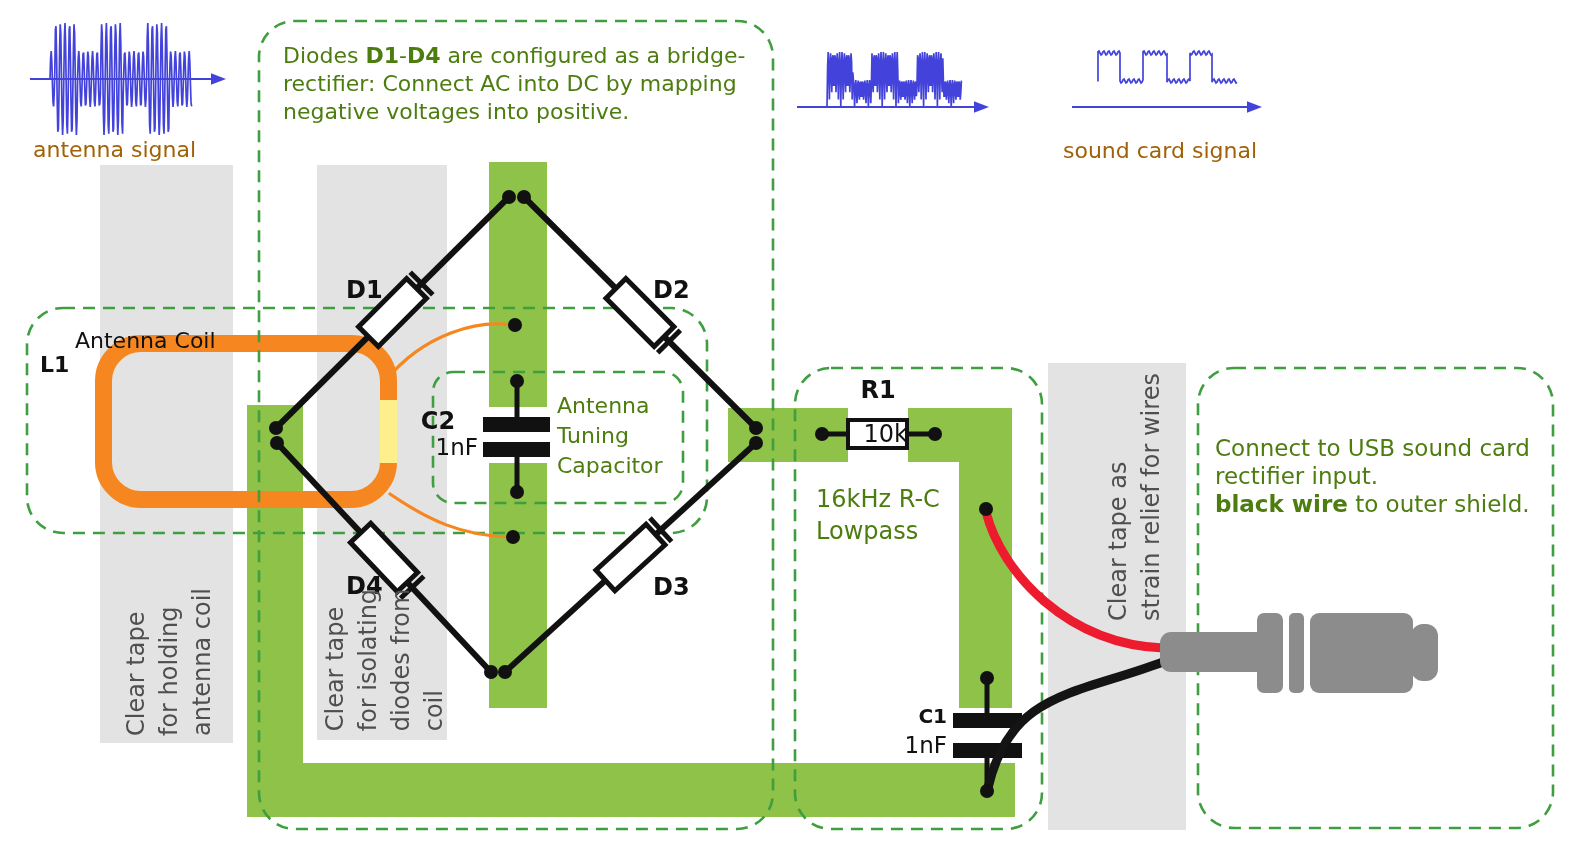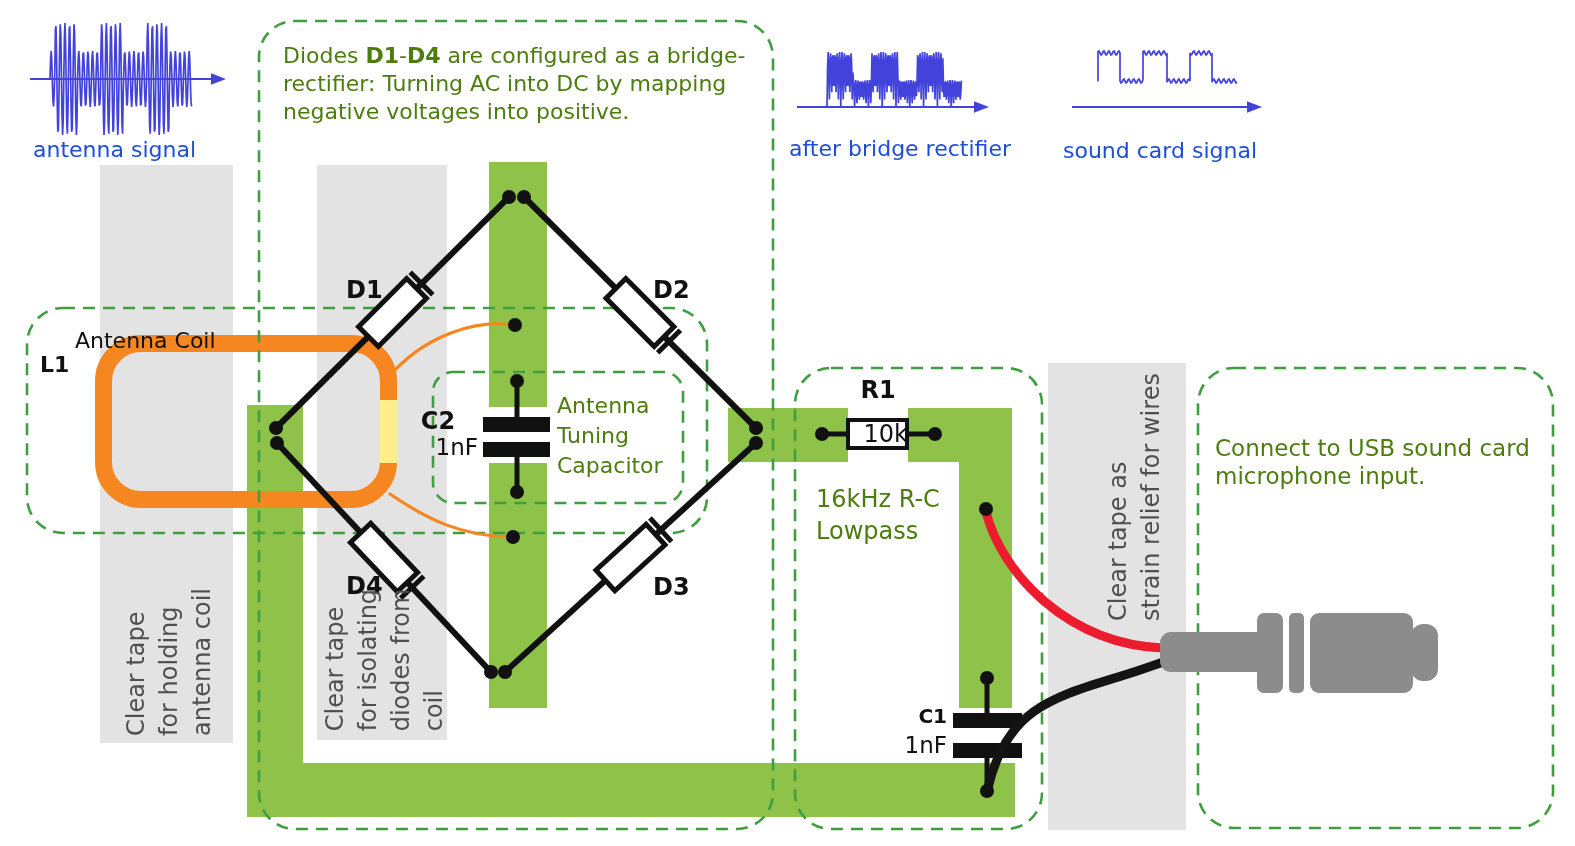--- a/index.html
+++ b/index.html
@@ -3,21 +3,21 @@
 <meta charset="utf-8">
 <style>
   html,body{margin:0;padding:0;background:#fff}
   #stage{position:relative;width:1575px;height:846px;background:#fff;
          font-family:"DejaVu Sans",sans-serif;overflow:hidden}
   .abs{position:absolute}
   .tape{background:#e3e3e3}
   .trace{background:#8fc248}
   .txt{position:absolute;white-space:nowrap}
   .green{color:#4d7c0f}
-  .blue{color:#1d4ed8}
+  .blue{color:#a16207}
   .blk{color:#111}
   .b{font-weight:bold}
   .note{font-size:22px;line-height:28px}
   .complabel{font-size:24px;font-weight:bold;color:#111}
   .tapelabel{color:#4f4f4f;font-size:24px;line-height:33px;white-space:nowrap}
   .rot{transform:translate(-50%,-50%) rotate(-90deg)}
   svg.overlay{position:absolute;left:0;top:0}
 </style>
 </head>
 <body>
@@ -139,28 +139,27 @@
         <circle cx="517" cy="492" r="7"></circle>
       <circle cx="822" cy="434" r="7"></circle>
         <circle cx="935" cy="434" r="7"></circle>
       <circle cx="986" cy="509" r="7"></circle>
       <circle cx="987" cy="678" r="7"></circle>
         <circle cx="987" cy="791" r="7"></circle>
     </g>
   </svg>
 
   <div class="txt blue" style="left:33px;top:137px;font-size:22px">antenna signal</div>
-  <div class="txt blue" style="left:789px;top:136px;font-size:22px">after bridge rectifier</div>
   <div class="txt blue" style="left:1063px;top:136px;font-size:22px;line-height:29px">
     <div>sound card signal</div>
   </div>
 
   <div class="txt green note" style="left:283px;top:42px">
     <div><span>Diodes </span><span class="b">D1</span><span>-</span><span class="b">D4</span><span> are configured as a bridge-</span></div>
-    <div>rectifier: Turning AC into DC by mapping</div>
+    <div>rectifier: Connect AC into DC by mapping</div>
     <div>negative voltages into positive.</div>
   </div>
 
   <div class="txt blk" style="left:75px;top:328px;font-size:22px">Antenna Coil</div>
   <div class="txt blk b" style="left:40px;top:352px;font-size:22px">L1</div>
 
 
   <div class="txt blk b" style="left:398px;top:407px;width:80px;text-align:center;font-size:24px">C2</div>
   <div class="txt blk" style="left:398px;top:434px;width:80px;text-align:right;font-size:23px">1nF</div>
 
@@ -181,21 +180,22 @@
   <div class="txt green" style="left:816px;top:483px;font-size:24px;line-height:32px">
     <div>16kHz R-C</div>
     <div>Lowpass</div>
   </div>
 
   <div class="txt blk b" style="left:867px;top:704px;width:80px;text-align:right;font-size:20px">C1</div>
   <div class="txt blk" style="left:867px;top:732px;width:80px;text-align:right;font-size:23px">1nF</div>
 
   <div class="txt green" style="left:1215px;top:434px;font-size:23px;line-height:28px">
     <div>Connect to USB sound card</div>
-    <div>microphone input.</div>
+    <div>rectifier input.</div>
+    <div><span class="b">black wire</span><span> to outer shield.</span></div>
   </div>
 
   <div class="abs rot tapelabel" style="left:169px;top:662px">
     <div>Clear tape</div>
     <div>for holding</div>
     <div>antenna coil</div>
   </div>
   <div class="abs rot tapelabel" style="left:385px;top:660px">
     <div>Clear tape</div>
     <div>for isolating</div>

